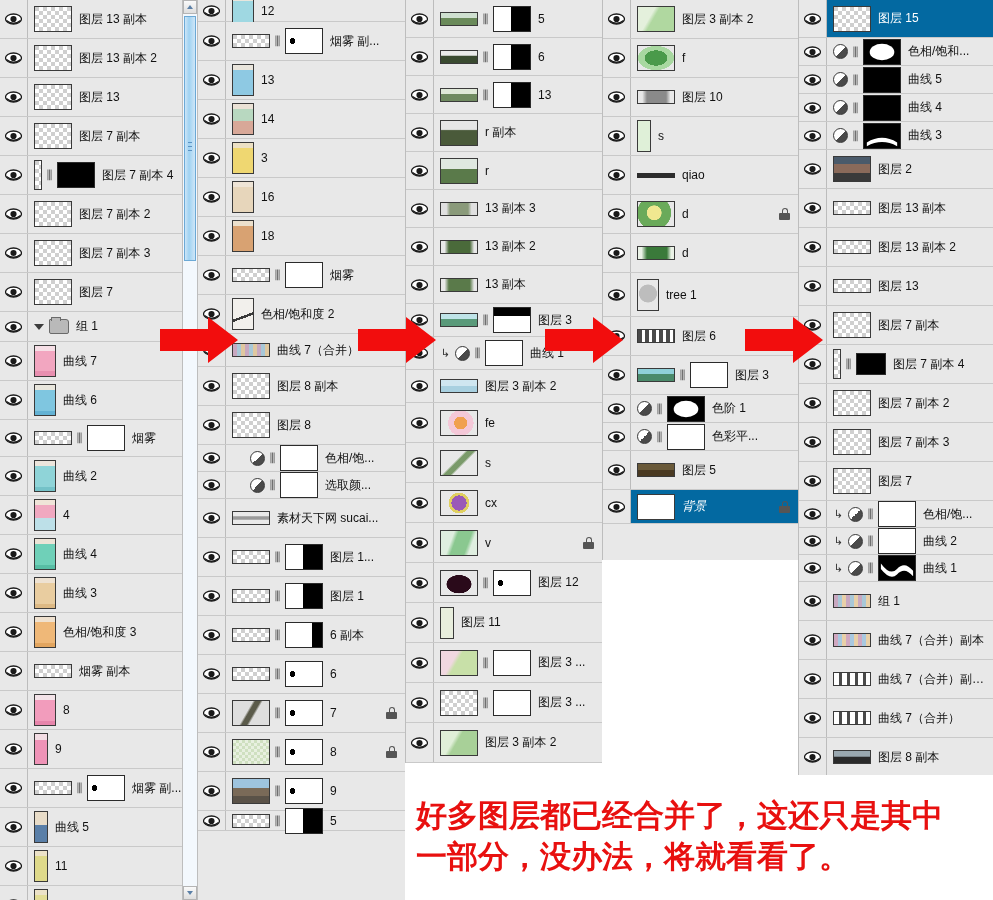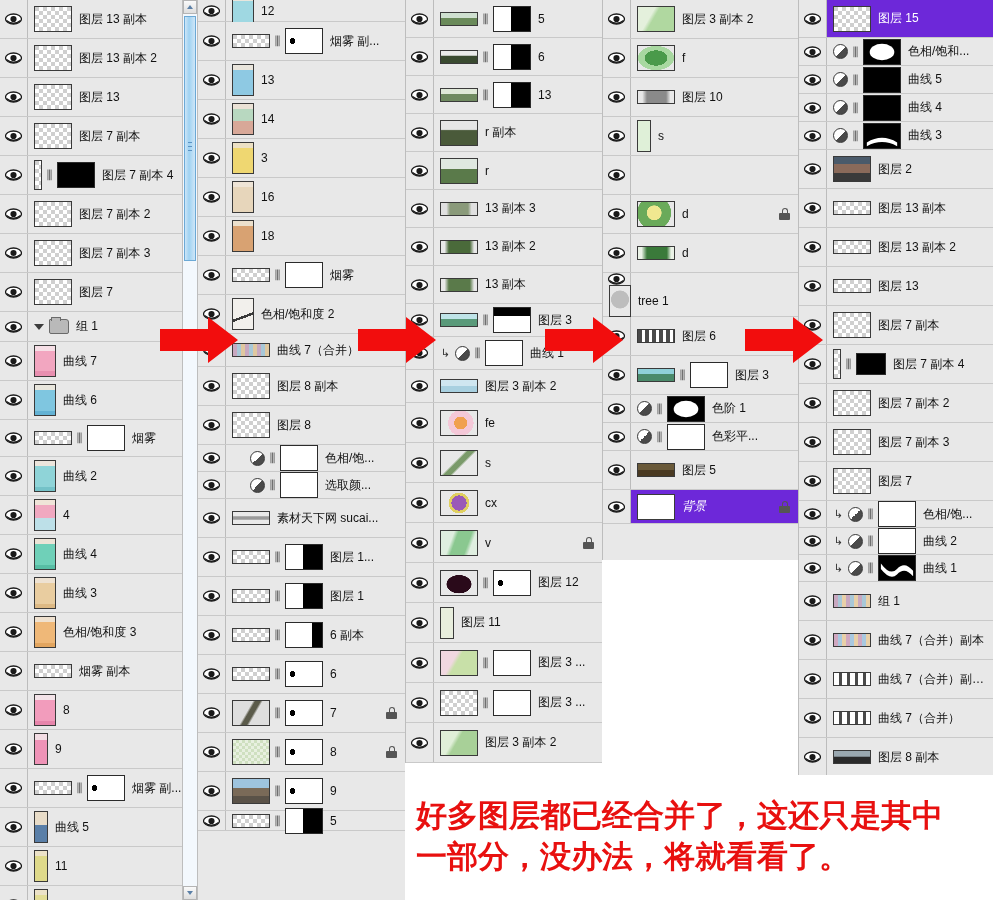--- a/index.html
+++ b/index.html
@@ -24,21 +24,21 @@
 
   .row{
     position:relative;
     display:flex;
     align-items:center;
     background:#e8e8e8;
     border-bottom:1px solid #c9c9c9;
     box-sizing:border-box;
     width:100%;
   }
-  .row.sel{background:#6d28d9;}
+  .row.sel{background:#0369a1;}
   .row.sel .lbl{color:#ffffff;}
   .row.sel.bg-row .lbl{color:#ffffff;font-style:italic;}
 
   
   .eye{
     flex:0 0 auto;
     width:28px;
     align-self:stretch;
     display:flex;align-items:center;justify-content:center;
     border-right:1px solid #bcbcbc;
@@ -1199,20 +1199,24 @@
           </div>
         </div>
         <div class="row" style="height: 39px;">
           <div class="eye">
             <svg width="17" height="12" viewBox="0 0 17 12">
               <ellipse cx="8.5" cy="6" rx="8" ry="5" fill="#ffffff" stroke="#1a1a1a" stroke-width="1.3"></ellipse>
               <circle cx="8.5" cy="6" r="3.1" fill="#1a1a1a"></circle>
               <path d="M1.5 7.5 Q8.5 13 15.5 7.5" fill="none" stroke="#1a1a1a" stroke-width="1.3"></path>
             </svg>
           </div>
+          <div class="content">
+            <span class="thumb line"></span>
+            <span class="lbl">qiao</span>
+          </div>
         </div>
         <div class="row" style="height: 39px;">
           <div class="eye">
             <svg width="17" height="12" viewBox="0 0 17 12">
               <ellipse cx="8.5" cy="6" rx="8" ry="5" fill="#ffffff" stroke="#1a1a1a" stroke-width="1.3"></ellipse>
               <circle cx="8.5" cy="6" r="3.1" fill="#1a1a1a"></circle>
               <path d="M1.5 7.5 Q8.5 13 15.5 7.5" fill="none" stroke="#1a1a1a" stroke-width="1.3"></path>
             </svg>
           </div>
           <div class="content">
@@ -1227,21 +1231,21 @@
               <ellipse cx="8.5" cy="6" rx="8" ry="5" fill="#ffffff" stroke="#1a1a1a" stroke-width="1.3"></ellipse>
               <circle cx="8.5" cy="6" r="3.1" fill="#1a1a1a"></circle>
               <path d="M1.5 7.5 Q8.5 13 15.5 7.5" fill="none" stroke="#1a1a1a" stroke-width="1.3"></path>
             </svg>
           </div>
           <div class="content">
             <span class="thumb thin" style="background: linear-gradient(90deg, rgb(234, 242, 230) 0px, rgb(234, 242, 230) 10%, rgb(58, 122, 58) 25%, rgb(58, 122, 58) 80%, rgb(234, 242, 230) 92%, rgb(234, 242, 230) 100%);"></span>
             <span class="lbl">d</span>
           </div>
         </div>
-        <div class="row" style="height: 44px; flex-direction: column;">
+        <div class="row" style="height: 44px;">
           <div class="eye">
             <svg width="17" height="12" viewBox="0 0 17 12">
               <ellipse cx="8.5" cy="6" rx="8" ry="5" fill="#ffffff" stroke="#1a1a1a" stroke-width="1.3"></ellipse>
               <circle cx="8.5" cy="6" r="3.1" fill="#1a1a1a"></circle>
               <path d="M1.5 7.5 Q8.5 13 15.5 7.5" fill="none" stroke="#1a1a1a" stroke-width="1.3"></path>
             </svg>
           </div>
           <div class="content">
             <span class="thumb tall" style="background: radial-gradient(circle at 50% 45%, rgb(189, 189, 189) 0px, rgb(189, 189, 189) 45%, transparent 48%);"></span>
             <span class="lbl">tree 1</span>

